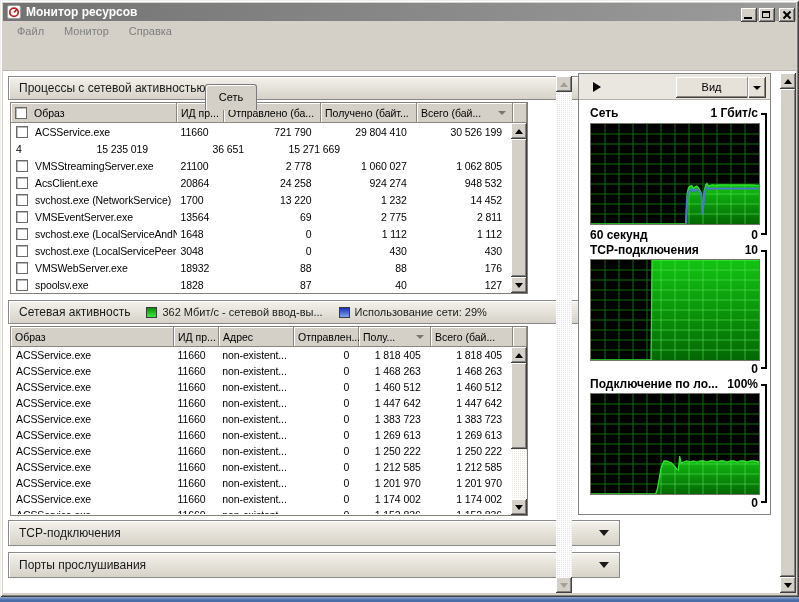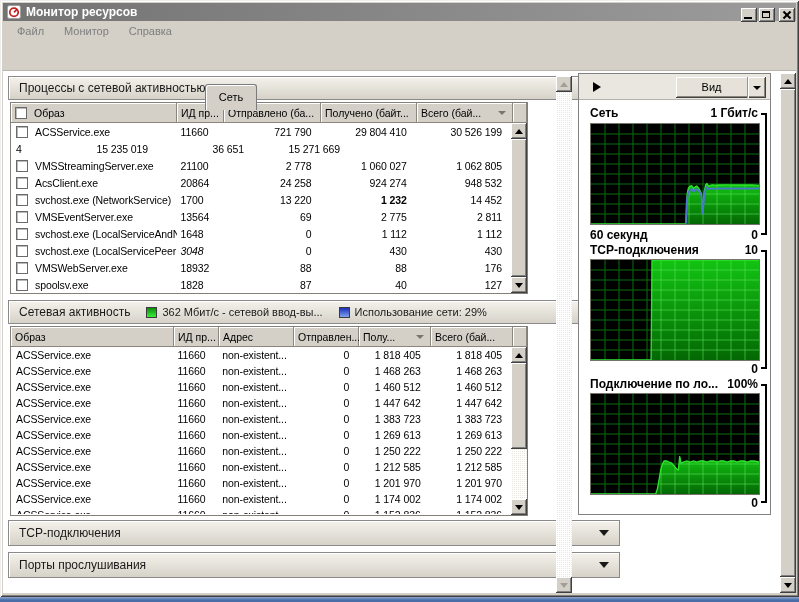--- a/index.html
+++ b/index.html
@@ -194,21 +194,21 @@
           <div class="tcell num" style="width: 96px;">924 274</div>
           <div class="tcell num" style="width: 96px;">948 532</div>
         </div>
         <div class="trow" style="height: 17px;">
           <div class="tcell" style="width: 166px; display: flex; align-items: center;">
             <span class="cb"></span>
             <span>svchost.exe (NetworkService)</span>
           </div>
           <div class="tcell" style="width: 47px;">1700</div>
           <div class="tcell num" style="width: 97px;">13 220</div>
-          <div class="tcell num" style="width: 96px; font-weight: bold;">1 232</div>
+          <div class="tcell num" style="width: 96px;">1 232</div>
           <div class="tcell num" style="width: 96px;">14 452</div>
         </div>
         <div class="trow" style="height: 17px;">
           <div class="tcell" style="width: 166px; display: flex; align-items: center;">
             <span class="cb"></span>
             <span>VMSEventServer.exe</span>
           </div>
           <div class="tcell" style="width: 47px;">13564</div>
           <div class="tcell num" style="width: 97px;">69</div>
           <div class="tcell num" style="width: 96px;">2 775</div>
@@ -222,21 +222,21 @@
           <div class="tcell" style="width: 47px;">1648</div>
           <div class="tcell num" style="width: 97px;">0</div>
           <div class="tcell num" style="width: 96px;">1 112</div>
           <div class="tcell num" style="width: 96px;">1 112</div>
         </div>
         <div class="trow" style="height: 17px;">
           <div class="tcell" style="width: 166px; display: flex; align-items: center;">
             <span class="cb"></span>
             <span>svchost.exe (LocalServicePeerN...</span>
           </div>
-          <div class="tcell" style="width: 47px; font-style: italic;">3048</div>
+          <div class="tcell" style="width: 47px;">3048</div>
           <div class="tcell num" style="width: 97px;">0</div>
           <div class="tcell num" style="width: 96px;">430</div>
           <div class="tcell num" style="width: 96px;">430</div>
         </div>
         <div class="trow" style="height: 17px;">
           <div class="tcell" style="width: 166px; display: flex; align-items: center;">
             <span class="cb"></span>
             <span>VMSWebServer.exe</span>
           </div>
           <div class="tcell" style="width: 47px;">18932</div>

